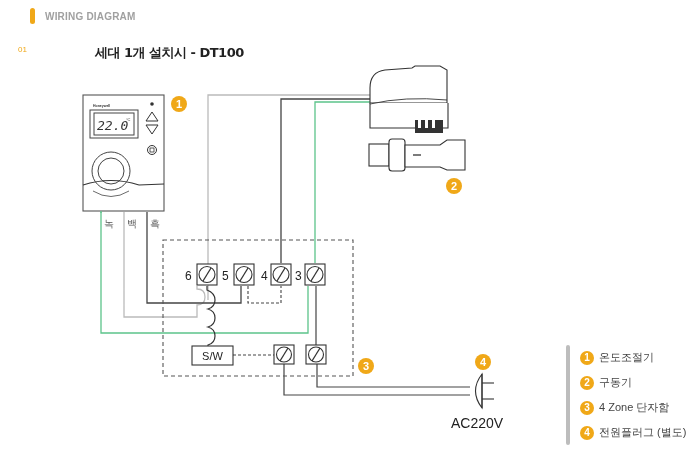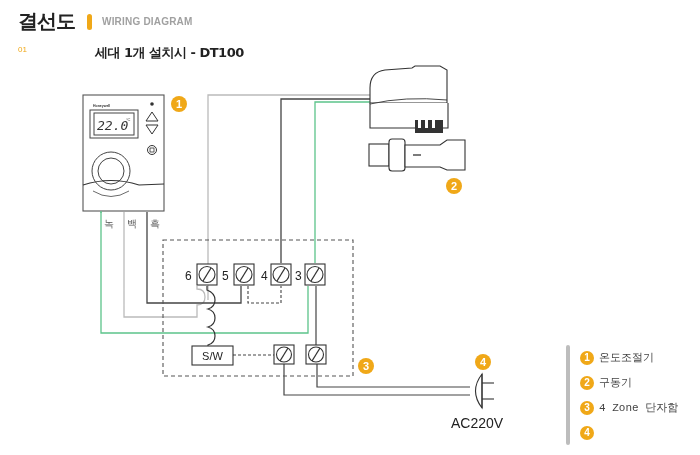--- a/index.html
+++ b/index.html
@@ -10,27 +10,26 @@
   .hdr-sub { font-size:10px; font-weight:bold; color:#a0a0a0; letter-spacing:0.2px; }
   .sec { position:absolute; left:18px; top:44px; display:flex; align-items:flex-start;gap:32px; }
   .sec-num { font-size:8px; color:#f0a818; margin-right:4px; margin-top:1px; }
   .sec-title { font-size:13px; font-weight:bold; color:#222; font-family:"DejaVu Sans", sans-serif; letter-spacing:-0.5px;margin-left:32px; }
   svg.diagram { position:absolute; left:0; top:0; }
   .legend { position:absolute; left:566px; top:345px; }
   .legend-bar { position:absolute; left:0; top:0; width:4px; height:100px; background:#bdbdbd; border-radius:2px; }
   .legend-list { position:absolute; left:14px; top:0; }
   .legend-item { display:flex; align-items:center; height:25px; white-space:nowrap; }
   .badge { width:14px; height:14px; border-radius:50%; background:#f0a818; color:#fff; font-size:10px; font-weight:bold; display:flex; align-items:center; justify-content:center; margin-right:5px; }
-  .legend-label { font-size:11px; color:#444; font-family:Liberation Mono, monospace; }
+  .legend-label { font-size:11px; color:#444; font-family:Liberation Sans, sans-serif; }
 </style>
 </head>
 <body>
 
 <div class="hdr">
-  <span class="hdr-title">결선도</span>
   <span class="hdr-bar"></span>
   <span class="hdr-sub">WIRING DIAGRAM</span>
 </div>
 
 <div class="sec">
   <span class="sec-num">01</span>
   <span class="sec-title">세대 1개 설치시 - DT100</span>
 </div>
 
 <svg class="diagram" width="700" height="455" viewBox="0 0 700 455">
@@ -171,15 +170,16 @@
     <div class="legend-item">
       <span class="badge">2</span>
       <span class="legend-label">구동기</span>
     </div>
     <div class="legend-item">
       <span class="badge">3</span>
       <span class="legend-label">4 Zone 단자함</span>
     </div>
     <div class="legend-item">
       <span class="badge">4</span>
+      <span class="legend-label">전원플러그 (별도)</span>
     </div>
   </div>
 </div>
 
 </body></html>

